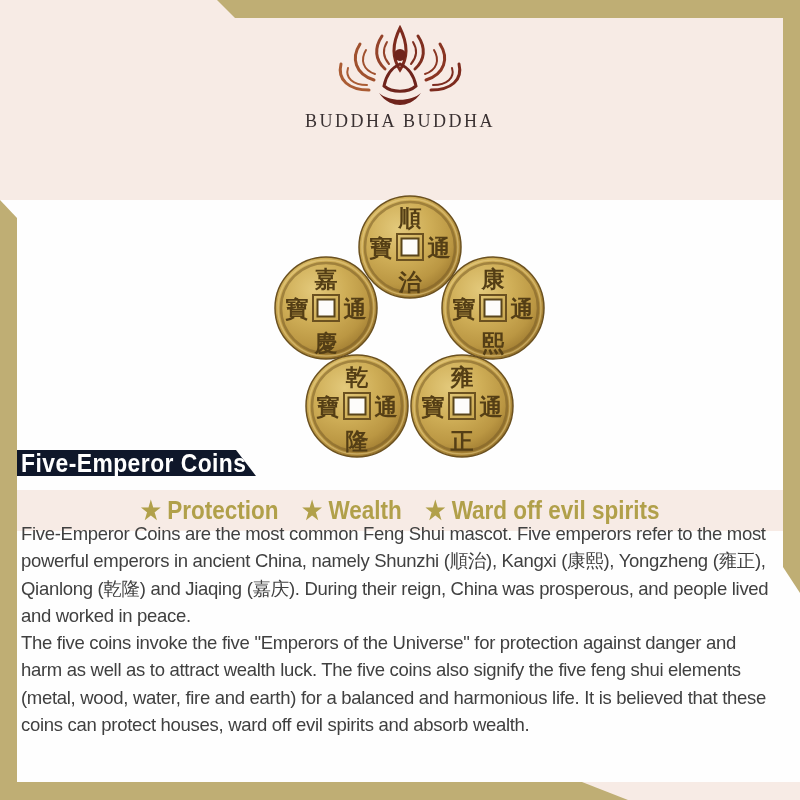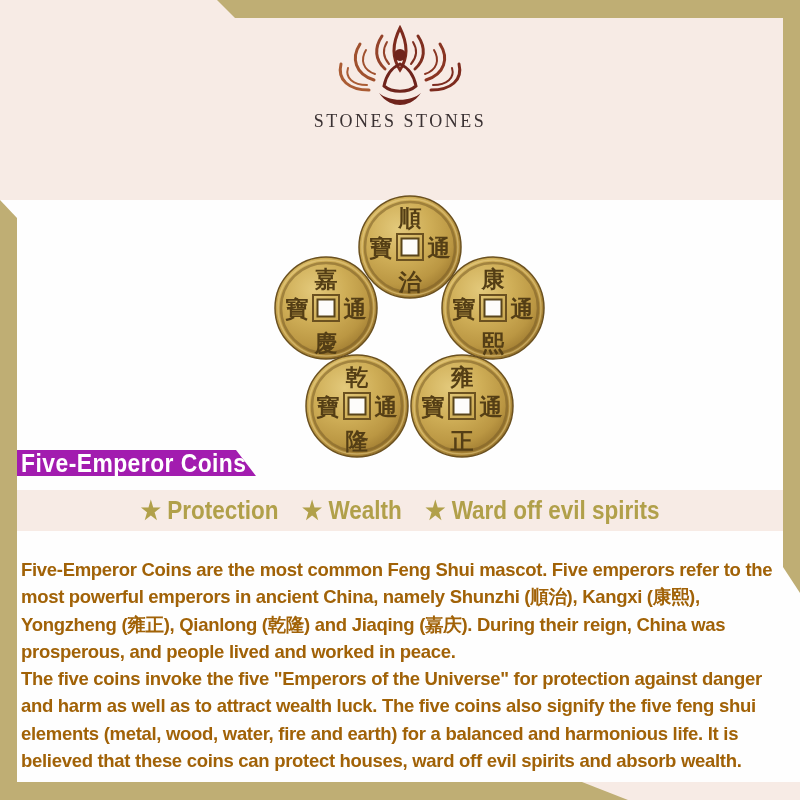--- a/index.html
+++ b/index.html
@@ -23,32 +23,32 @@
   .ribbon-left{left:0;top:200px;width:17px;height:600px;
         clip-path:polygon(0 0,17px 18px,17px 600px,0 600px);}
   .ribbon-bottom{left:0;top:782px;width:630px;height:18px;
         clip-path:polygon(0 0,582px 0,628px 100%,0 100%);}
   .bottom-pink{position:absolute;left:0;top:782px;width:800px;height:18px;background:#f7ebe5;z-index:6;}
   
   .coins-svg{position:absolute;left:0;top:0;width:800px;height:800px;z-index:5;pointer-events:none;}
   .cc{text-anchor:middle;font-size:23px;font-weight:bold;fill:#543e15;
       font-family:"DejaVu Sans",sans-serif;}
   
-  .badge{position:absolute;left:0;top:450px;width:256px;height:26px;background:#a21caf;z-index:4;
+  .badge{position:absolute;left:0;top:450px;width:256px;height:26px;background:#0f172a;z-index:4;
         clip-path:polygon(0 0,236px 0,256px 100%,0 100%);display:flex;align-items:center;}
   .badge-text{color:#ffffff;font-weight:bold;font-size:26px;letter-spacing:0.5px;padding-left:24px;
         transform:scaleX(0.88);transform-origin:left center;white-space:nowrap;}
   .benefit-strip{position:absolute;left:17px;top:490px;width:766px;height:41px;background:#f7ebe5;
         z-index:4;display:flex;align-items:center;justify-content:center;}
   .benefits-inner{display:flex;gap:26px;transform:scaleX(0.9);transform-origin:center;}
   .benefit{display:flex;align-items:center;gap:7px;color:#b1a04a;font-weight:bold;font-size:25px;
         white-space:nowrap;}
   
-  .description{position:absolute;left:21px;top:556px;width:760px;z-index:5;color:#a16207;
-        font-size:18.5px;font-weight:bold;line-height:27.3px;letter-spacing:-0.3px;}
+  .description{position:absolute;left:21px;top:520px;width:760px;z-index:5;color:#404040;
+        font-size:18.5px;font-weight:normal;line-height:27.3px;letter-spacing:-0.3px;}
   .description p{margin:0;}
 </style>
 </head>
 <body>
 
 <div class="page">
 
   <div class="header-band"></div>
 
   <svg class="lotus" viewBox="0 0 142 86">
@@ -72,21 +72,21 @@
       <path d="M71,4 C63,20 63,34 71,46 C79,34 79,20 71,4 Z" stroke="#7d2b1e" stroke-width="3"></path>
     </g>
 
     <g>
       <circle cx="71" cy="31" r="6" fill="#6f241c"></circle>
       <path d="M71,40 C62,44 57,52 55,62 C63,69 79,69 87,62 C85,52 80,44 71,40 Z" fill="none" stroke="#6f241c" stroke-width="3"></path>
       <path d="M50,69 C60,78 82,78 92,69 C86,78 77,81 71,81 C65,81 56,78 50,69 Z" fill="#6f241c"></path>
     </g>
   </svg>
 
-  <div class="brand-name">STONES STONES</div>
+  <div class="brand-name">BUDDHA BUDDHA</div>
 
 
   <svg class="coins-svg" viewBox="0 0 800 800">
     <defs>
       <radialGradient id="coinGrad" cx="38%" cy="32%" r="78%">
         <stop offset="0%" stop-color="#e3c97b"></stop>
         <stop offset="40%" stop-color="#cfae57"></stop>
         <stop offset="70%" stop-color="#bb9743"></stop>
         <stop offset="88%" stop-color="#a07c31"></stop>
         <stop offset="100%" stop-color="#816327"></stop>

